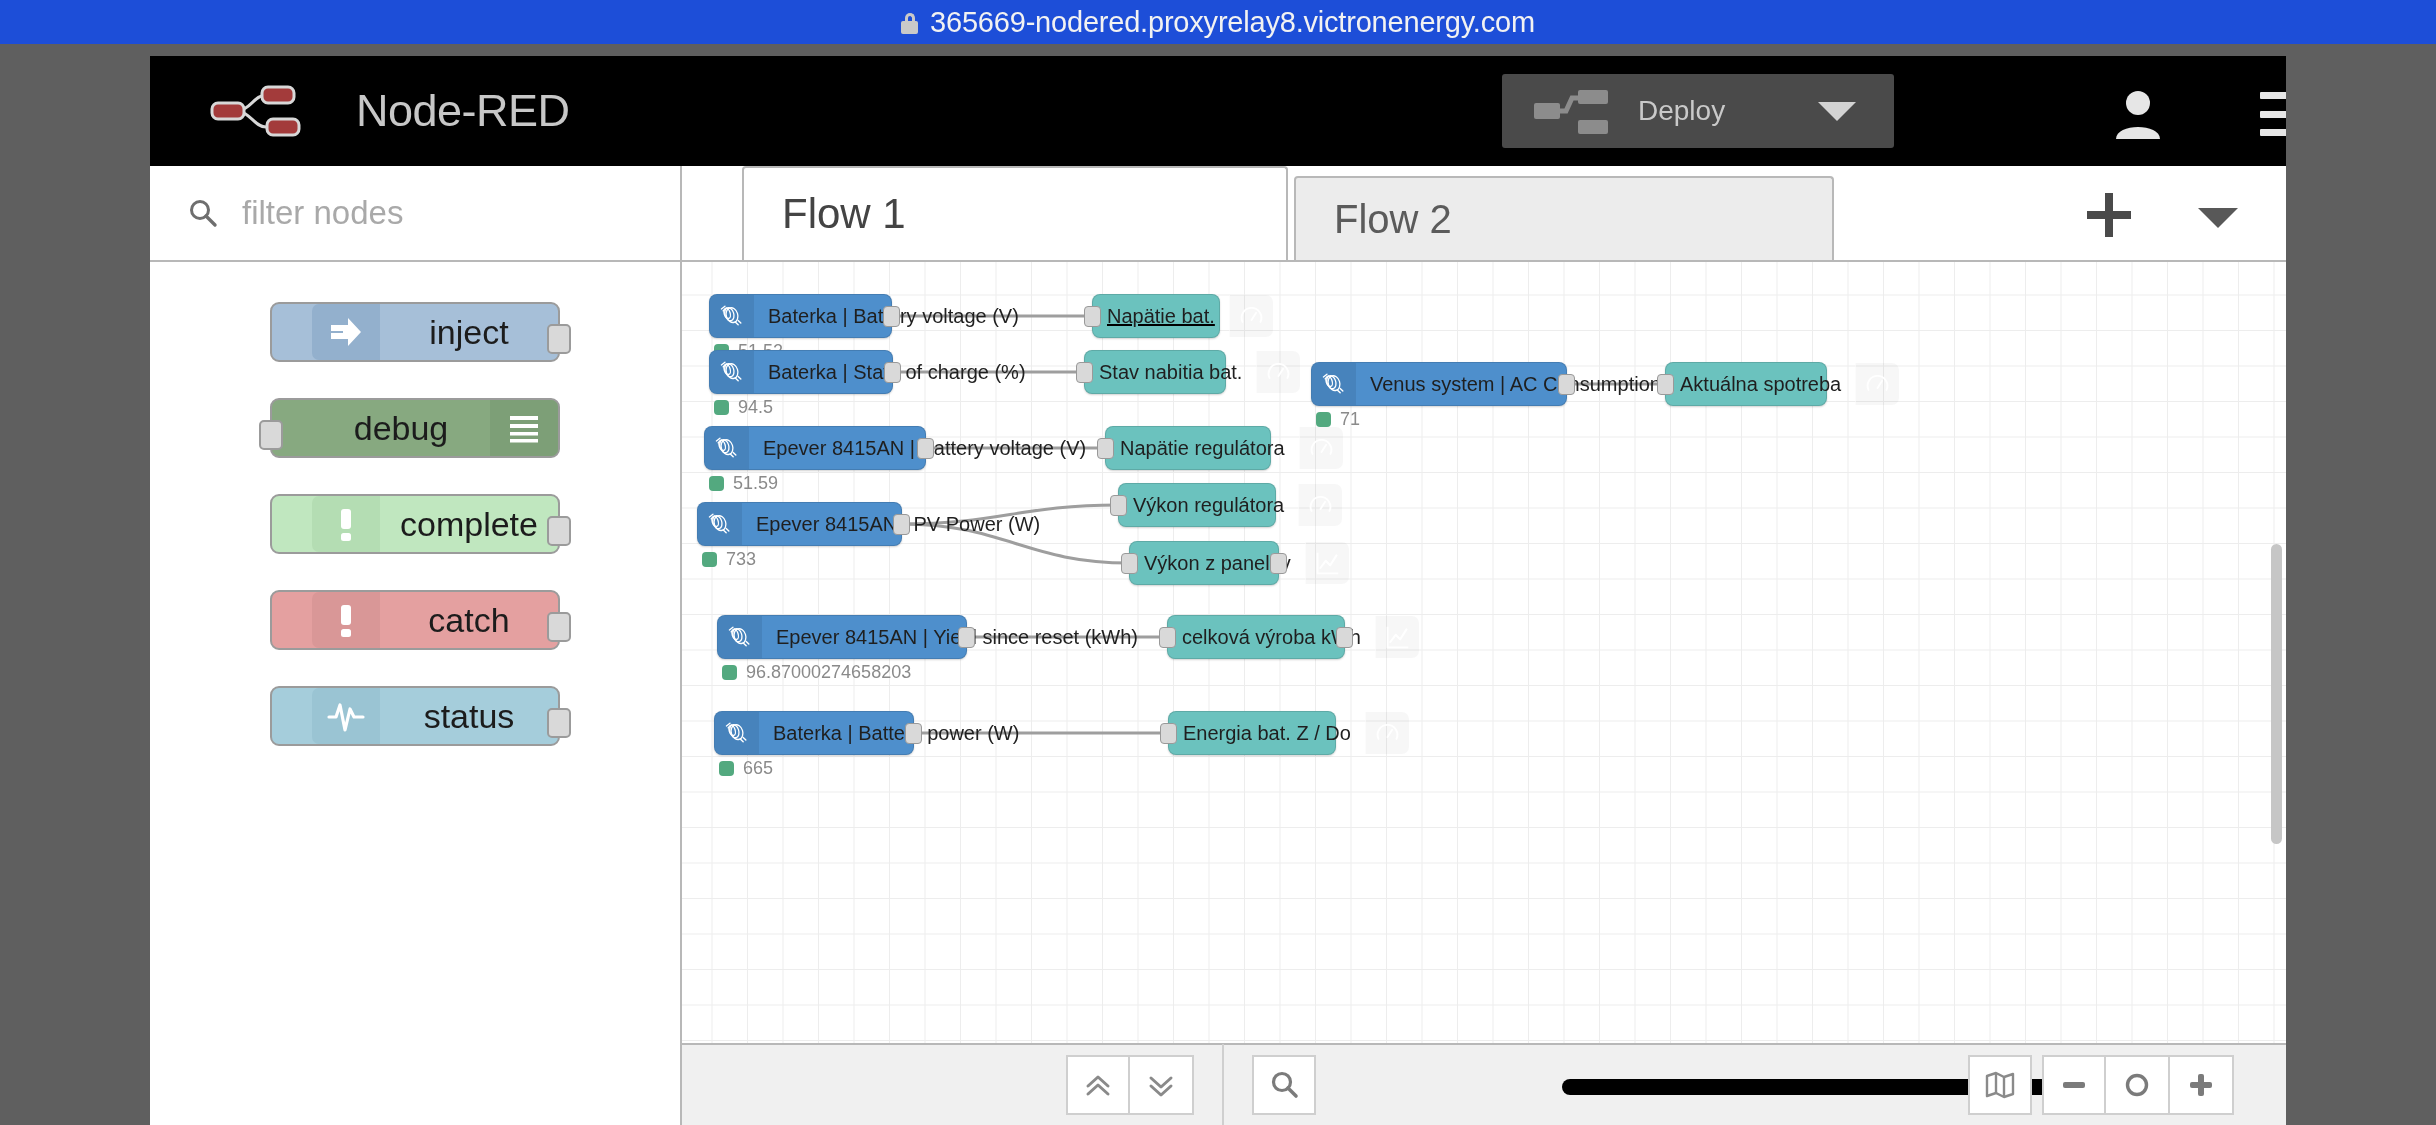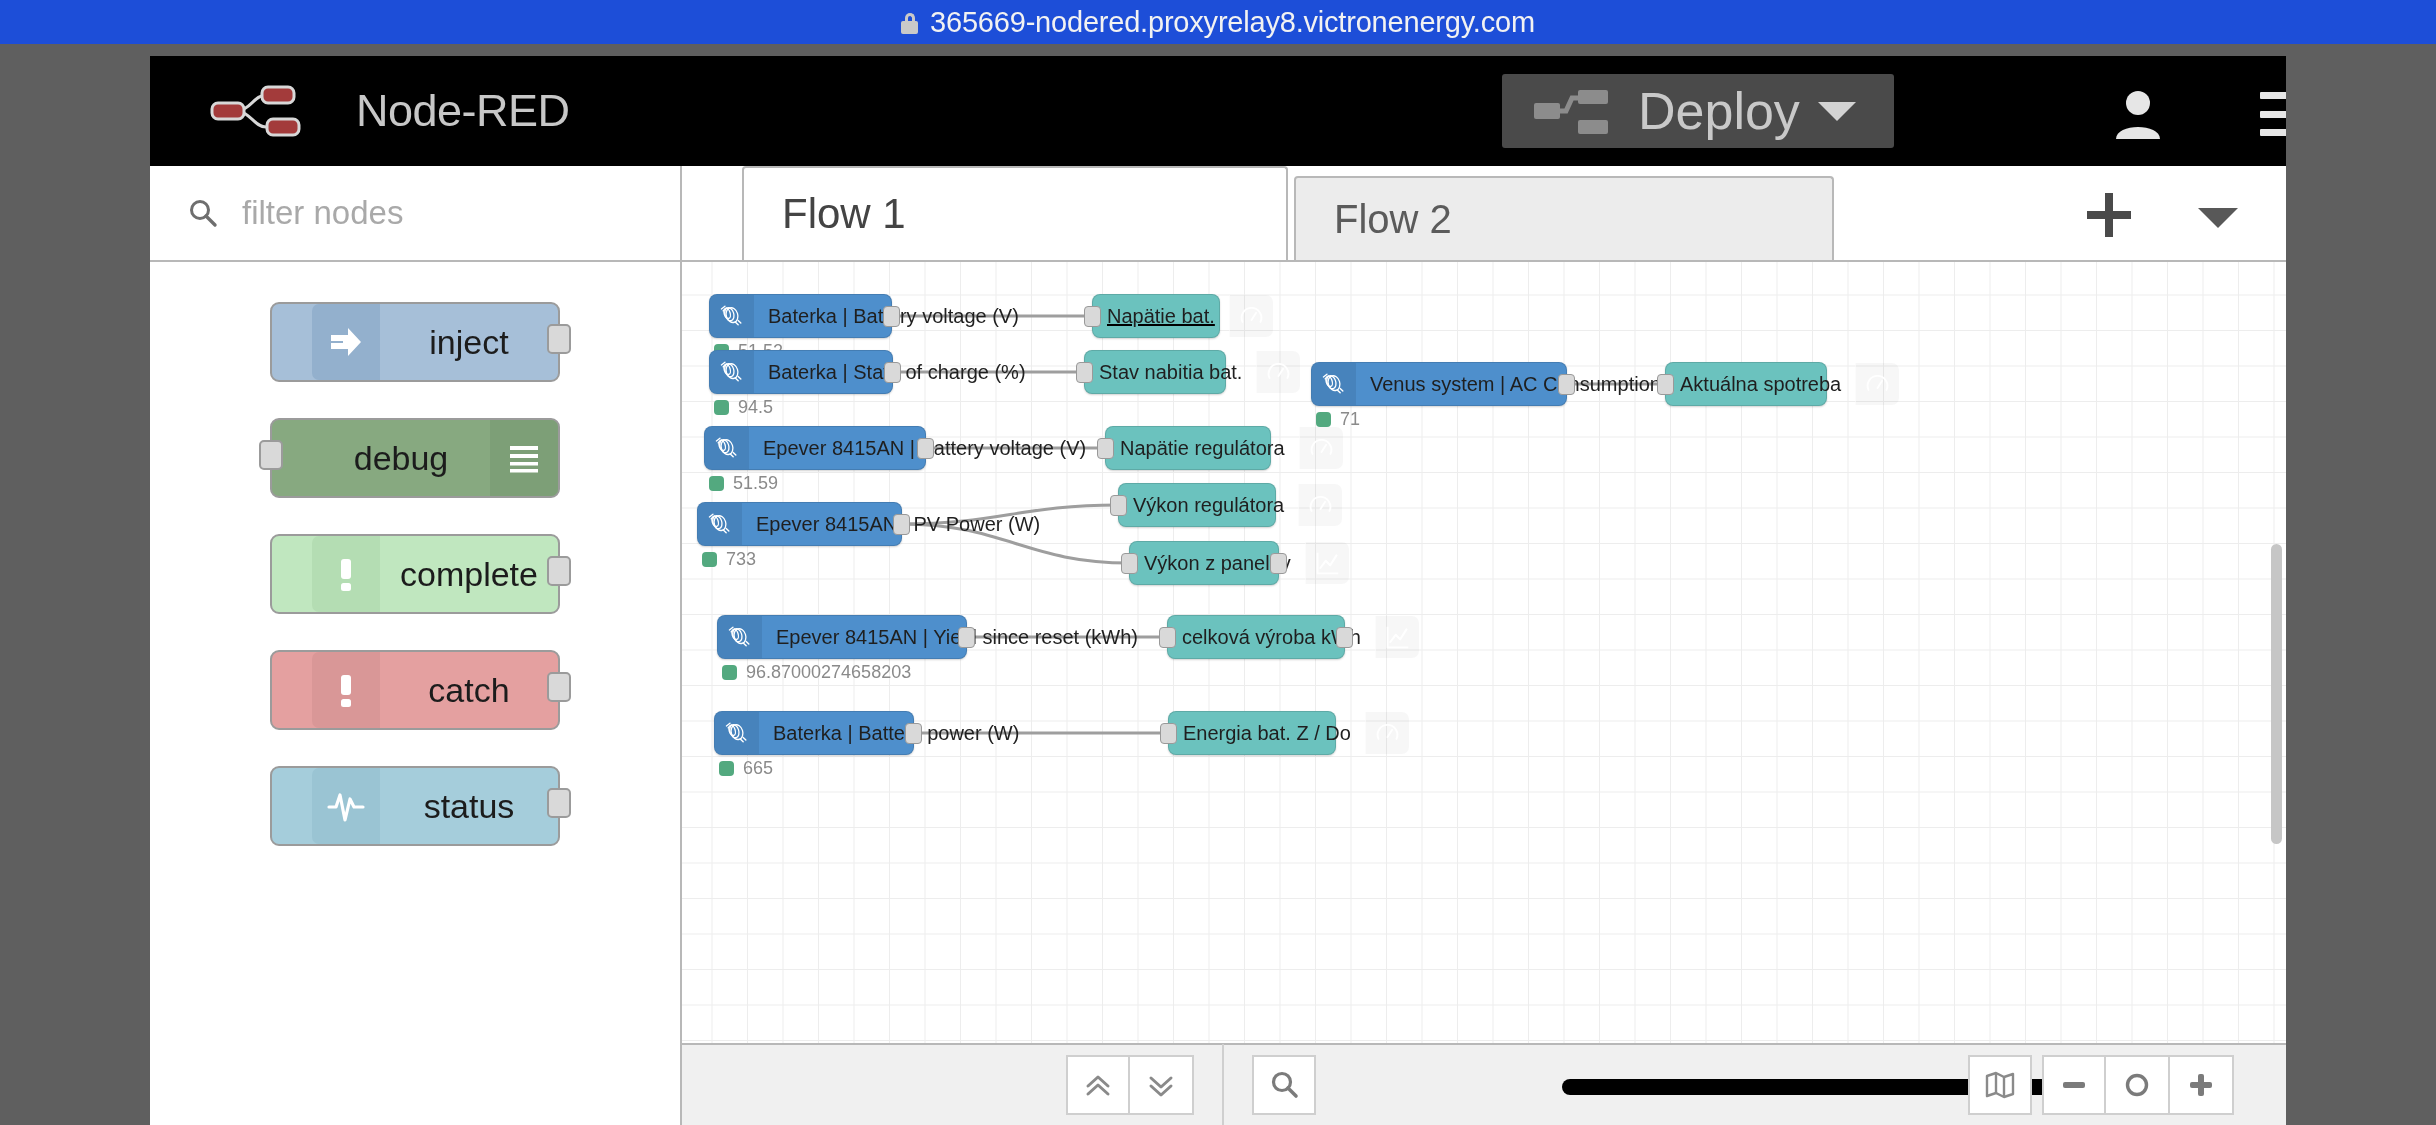--- a/index.html
+++ b/index.html
@@ -55,21 +55,21 @@
     font-size: 45px; color: #c7c7c7; letter-spacing: -0.5px; font-weight: 400;
   }
   .deploy-btn {
     position: absolute; left: 1352px; top: 18px;
     width: 392px; height: 74px;
     background: #4a4a4a; border-radius: 3px;
     display: flex; align-items: center; cursor: pointer;
   }
   .deploy-ico { width: 78px; height: 54px; margin-left: 32px; flex: 0 0 auto; }
   .deploy-label {
-    font-size: 52px; color: #c9c9c9; margin-left: 26px; flex: 1 1 auto;
+    font-size: 28px; color: #c9c9c9; margin-left: 26px; flex: 1 1 auto;
   }
   .deploy-caret {
     width: 0; height: 0; margin-right: 38px;
     border-left: 19px solid transparent; border-right: 19px solid transparent;
     border-top: 19px solid #d3d3d3;
   }
   .hdr-user {
     position: absolute; left: 1960px; top: 33px; width: 56px; height: 50px;
     cursor: pointer;
   }
@@ -105,21 +105,21 @@
   .cat-header {
     height: 92px; background: #f2f2f2; border-bottom: 1px solid #d6d6d6;
     display: flex; align-items: center; gap: 34px; padding-left: 40px;
     cursor: pointer;
   }
   .chev { width: 30px; height: 18px; flex: 0 0 auto; }
   .cat-title { font-size: 36px; font-weight: bold; color: #3b3b3b; }
 
   .pnode-wrap { padding: 40px 0 0 0; }
   .pnode {
-    position: relative; width: 290px; height: 80px; margin: 0 auto 36px auto;
+    position: relative; width: 290px; height: 60px; margin: 0 auto 36px auto;
     border: 2px solid #9b9b9b; border-radius: 9px;
     display: flex; align-items: center; overflow: visible; padding-left: 40px;
   }
   .pnode .icobox {
     width: 68px; height: 100%; flex: 0 0 auto;
     display: flex; align-items: center; justify-content: center;
     background: rgba(0,0,0,0.06);
     border-radius: 7px 0 0 7px;
   }
   .pnode .icobox.right {

